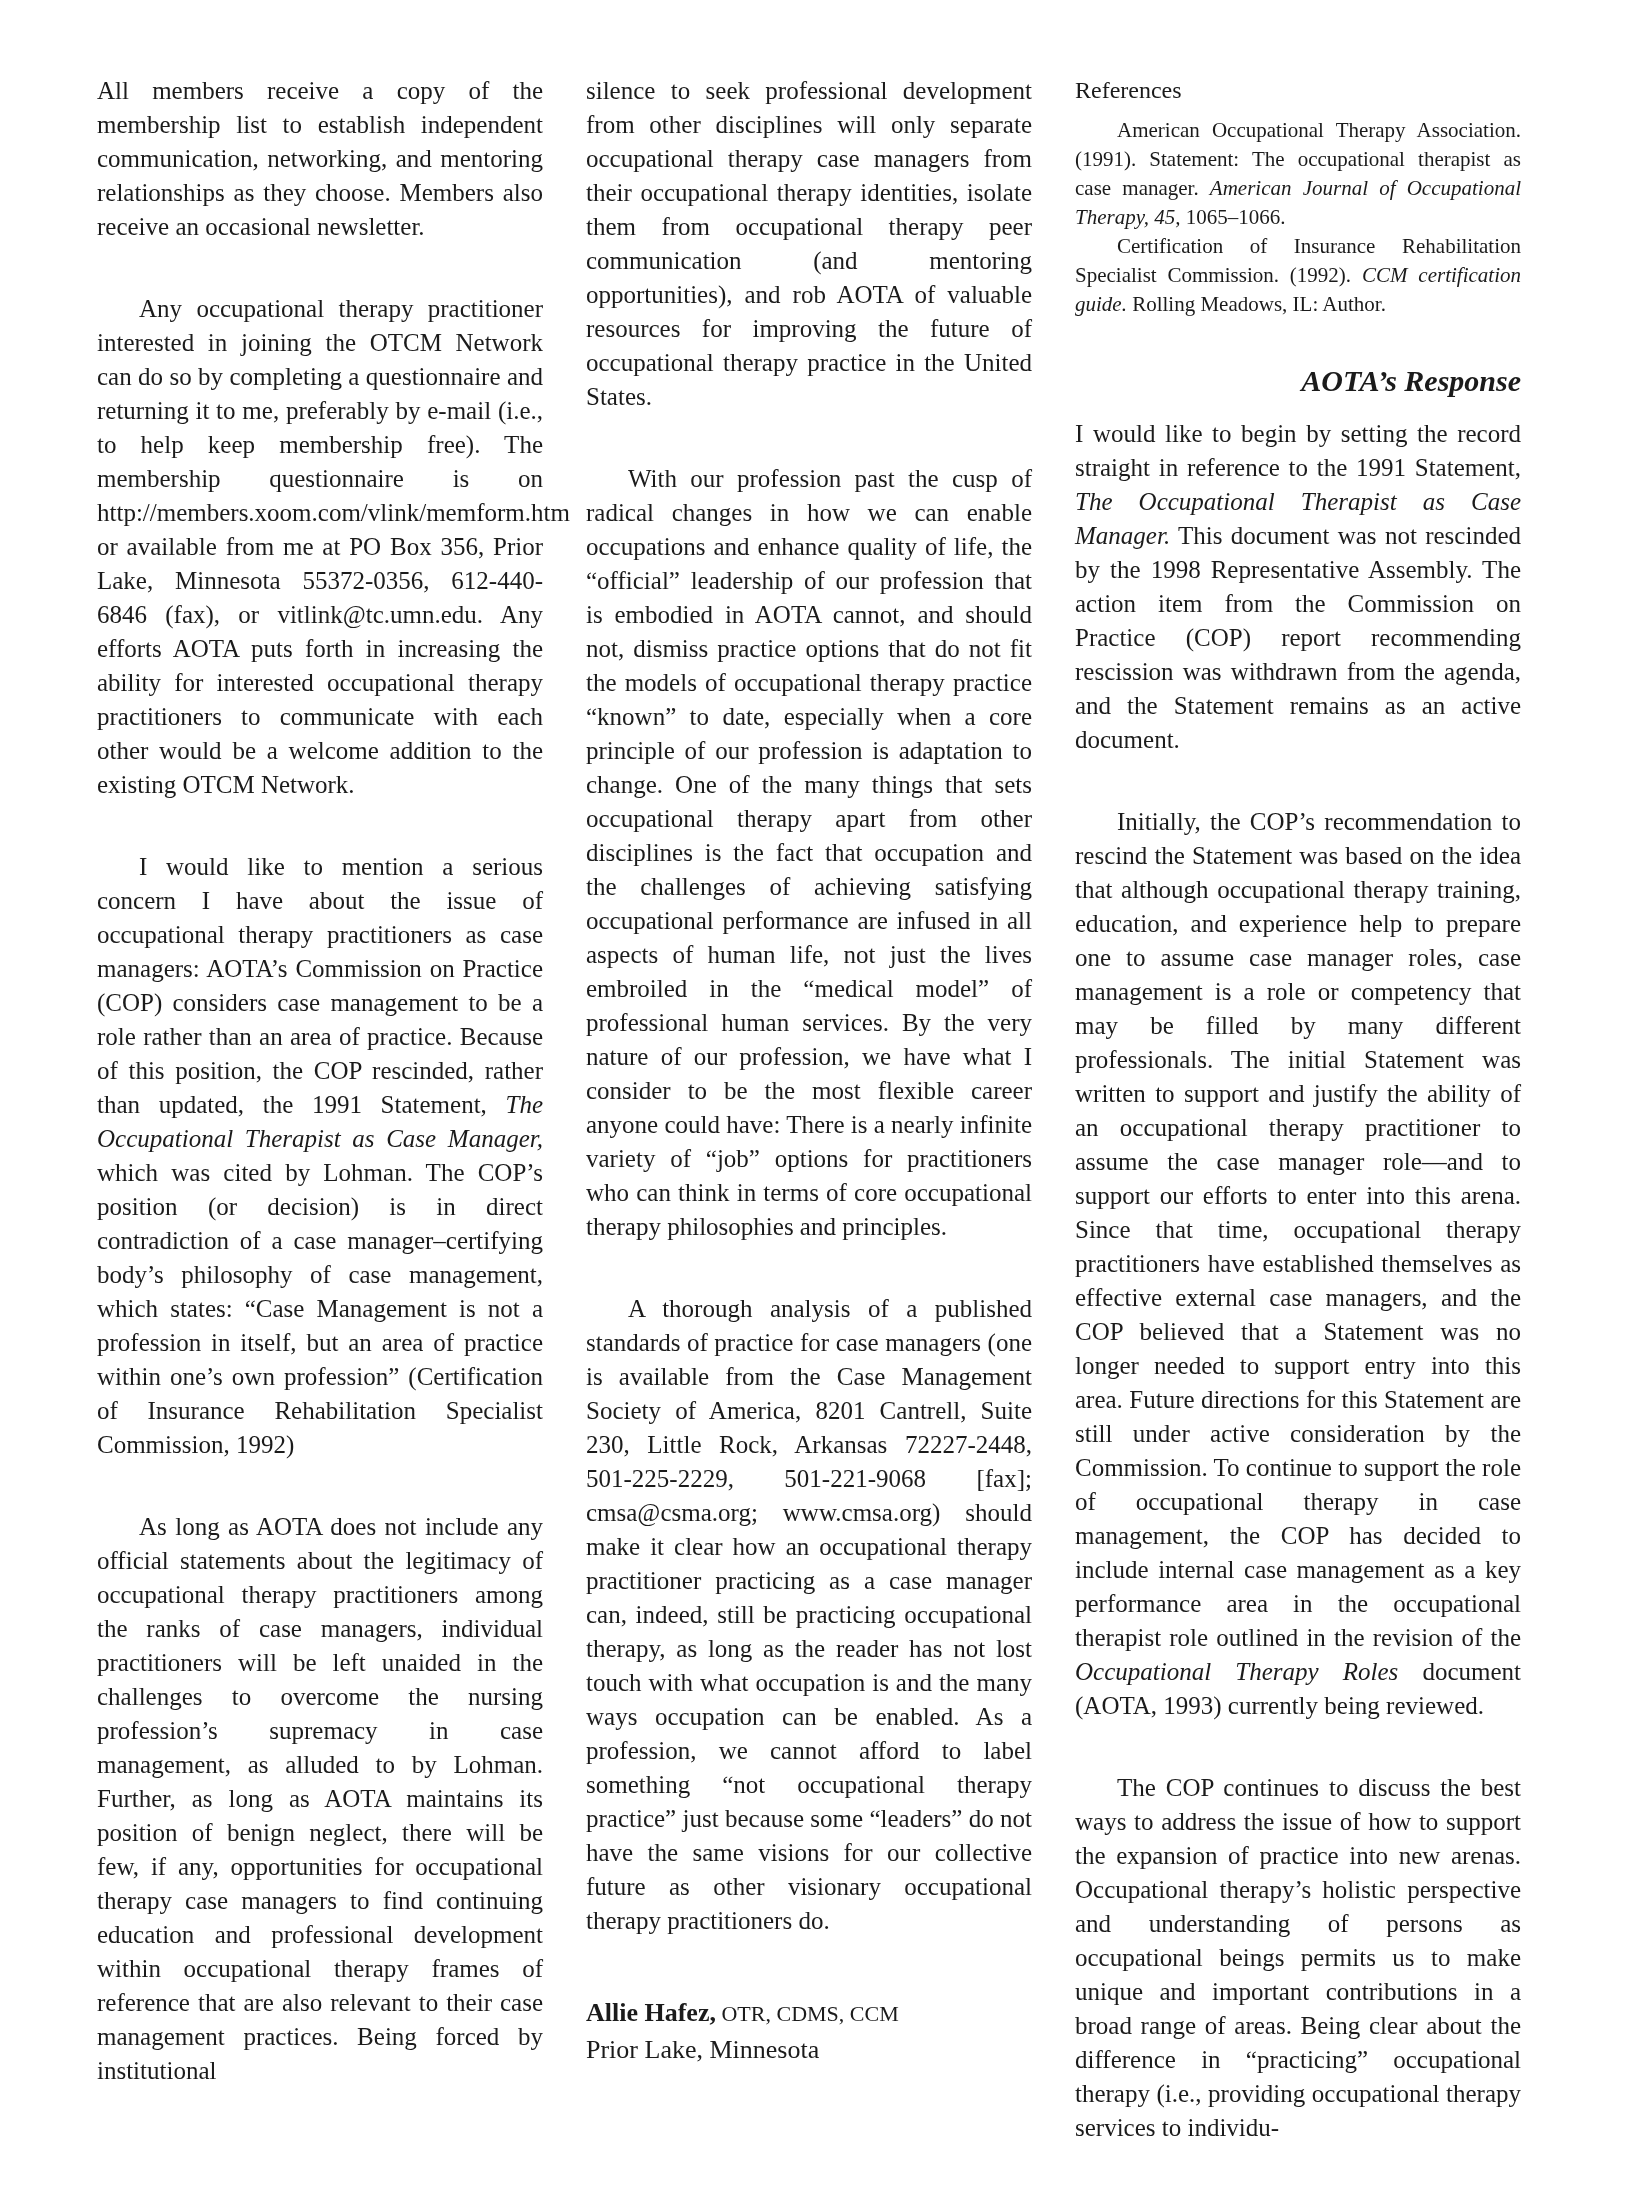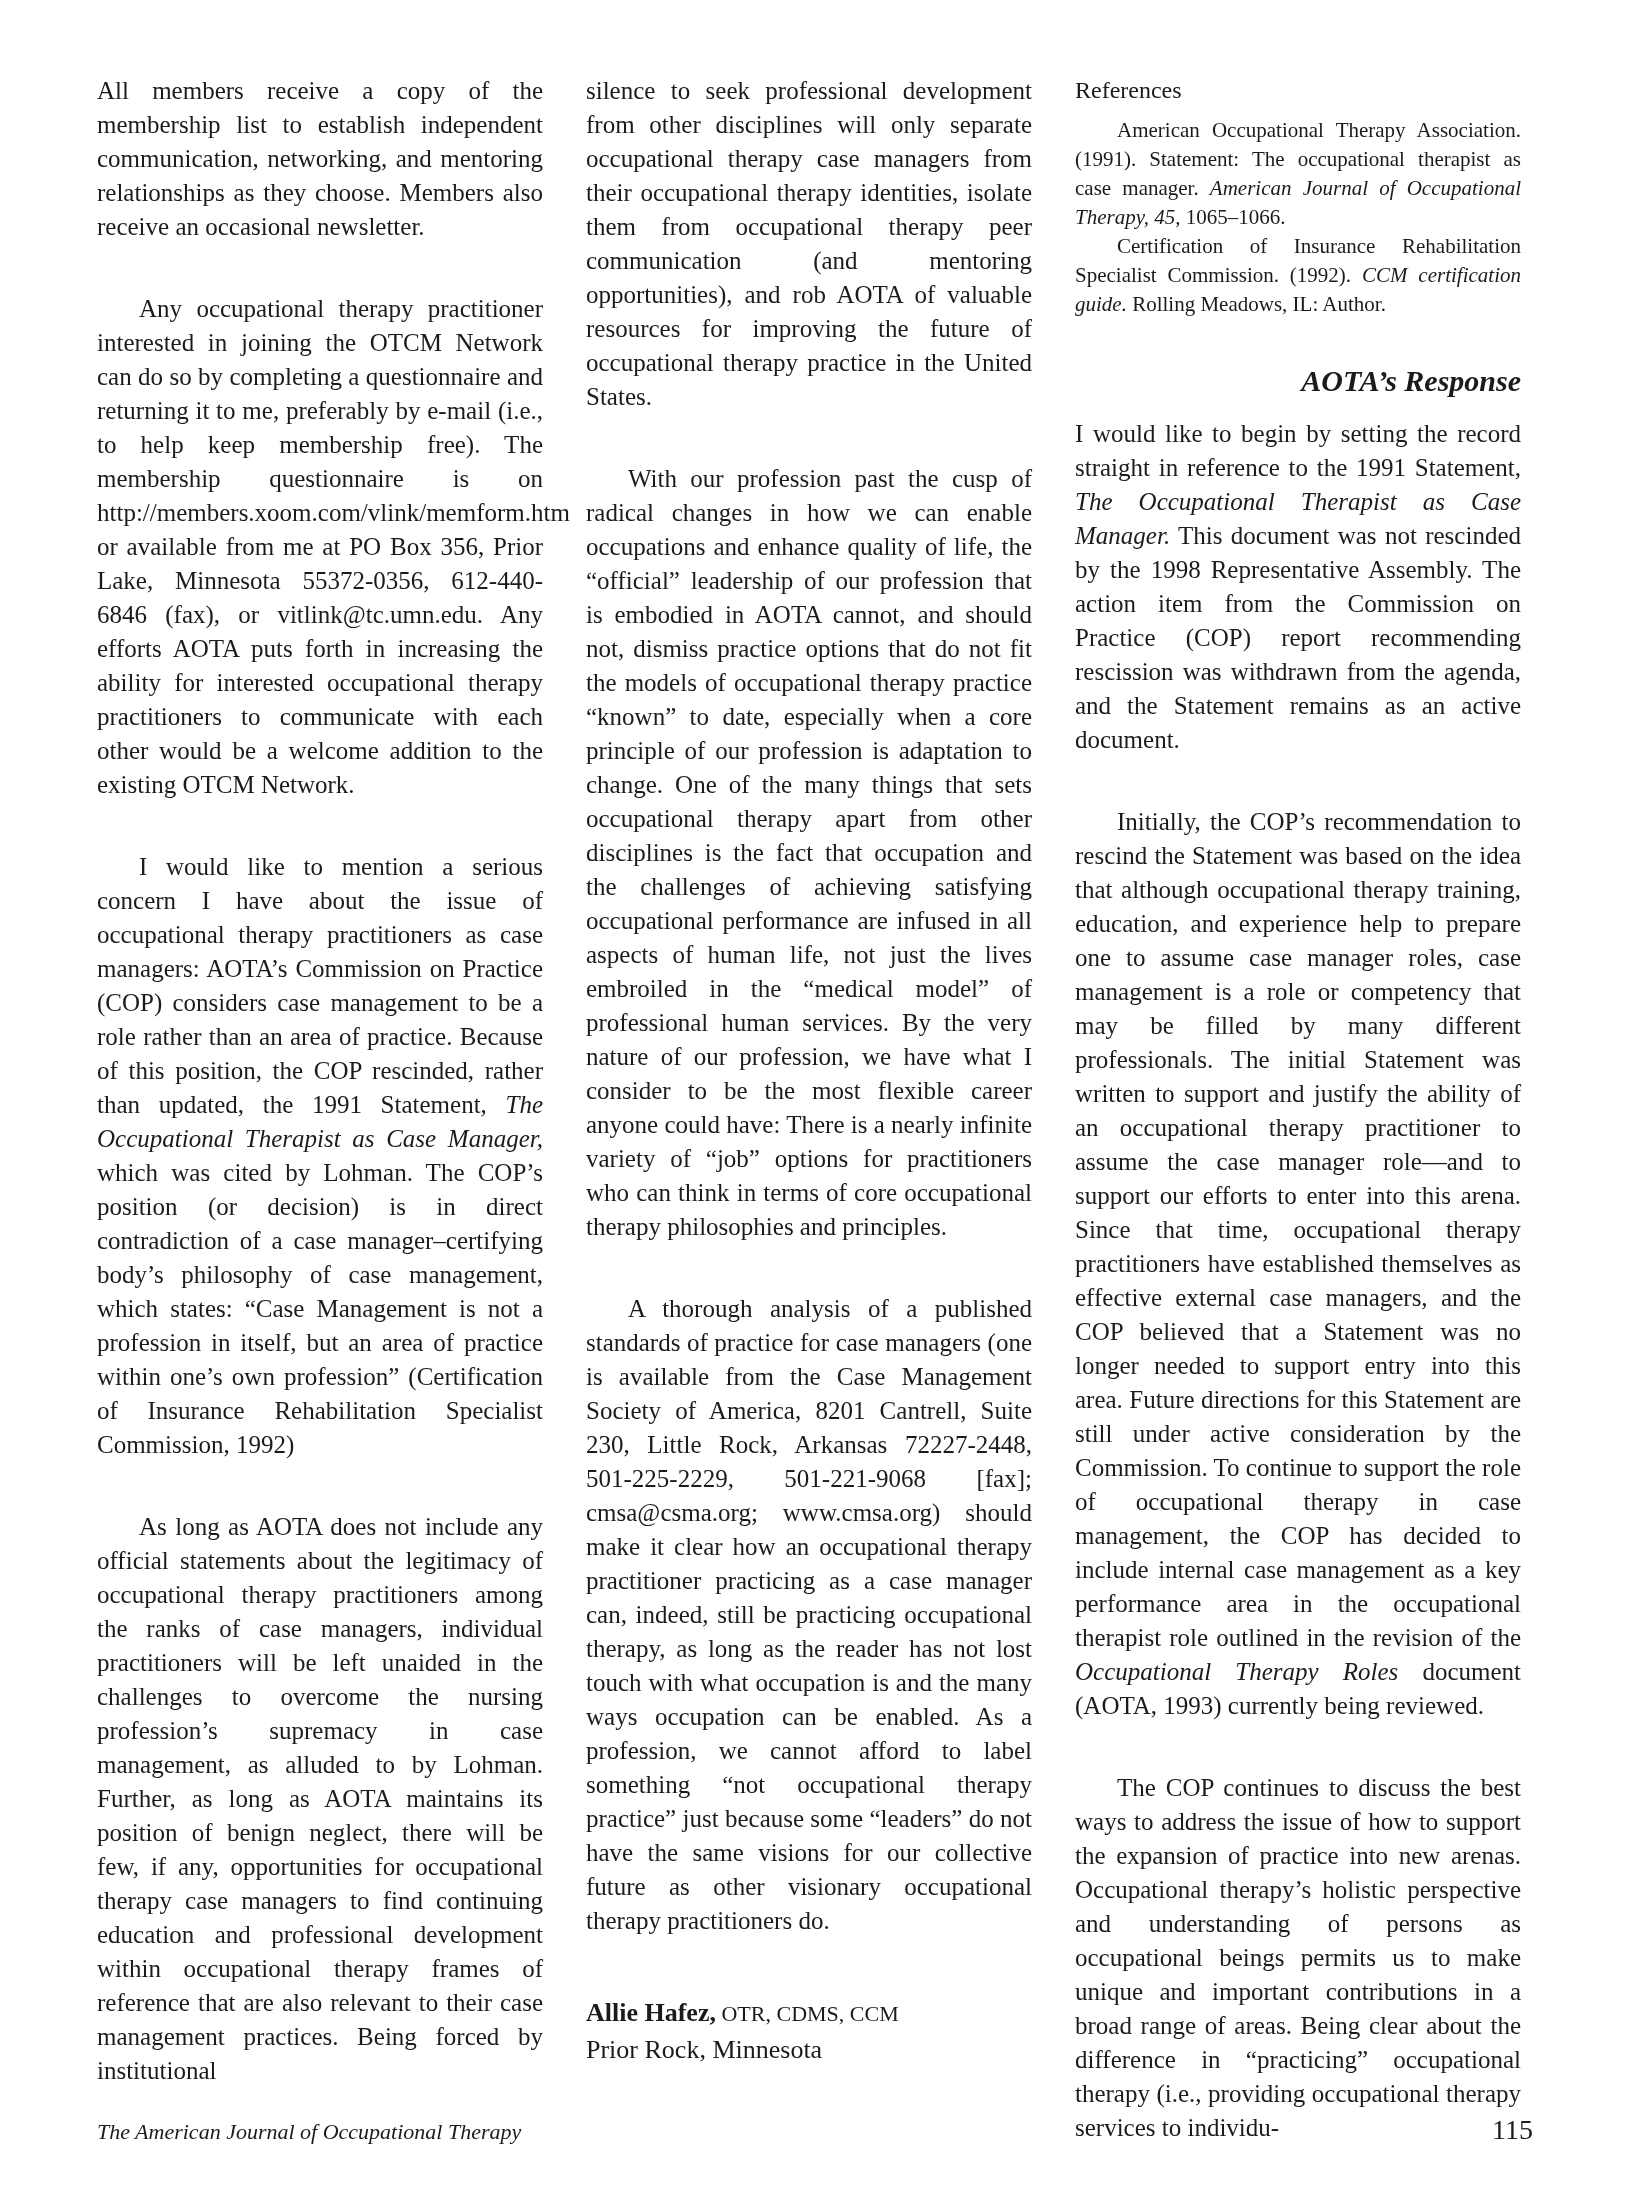--- a/index.html
+++ b/index.html
@@ -85,36 +85,32 @@
       <p class="indent"><span>I would like to mention a serious concern I have about the issue of occupational therapy practitioners as case managers: AOTA’s Commission on Practice (COP) considers case management to be a role rather than an area of practice. Because of this position, the COP rescinded, rather than updated, the 1991 Statement, </span><em>The Occupational Therapist as Case Manager,</em><span> which was cited by Lohman. The COP’s position (or decision) is in direct contradiction of a case manager–certifying body’s philosophy of case management, which states: “Case Management is not a profession in itself, but an area of practice within one’s own profession” (Certification of Insurance Rehabilitation Specialist Commission, 1992)</span></p>
       <p class="indent">As long as AOTA does not include any official statements about the legitimacy of occupational therapy practitioners among the ranks of case managers, individual practitioners will be left unaided in the challenges to overcome the nursing profession’s supremacy in case management, as alluded to by Lohman. Further, as long as AOTA maintains its position of benign neglect, there will be few, if any, opportunities for occupational therapy case managers to find continuing education and professional development within occupational therapy frames of reference that are also relevant to their case management practices. Being forced by institutional</p>
     </div>
 
     <div class="col">
       <p>silence to seek professional development from other disciplines will only separate occupational therapy case managers from their occupational therapy identities, isolate them from occupational therapy peer communication (and mentoring opportunities), and rob AOTA of valuable resources for improving the future of occupational therapy practice in the United States.</p>
       <p class="indent">With our profession past the cusp of radical changes in how we can enable occupations and enhance quality of life, the “official” leadership of our profession that is embodied in AOTA cannot, and should not, dismiss practice options that do not fit the models of occupational therapy practice “known” to date, especially when a core principle of our profession is adaptation to change. One of the many things that sets occupational therapy apart from other disciplines is the fact that occupation and the challenges of achieving satisfying occupational performance are infused in all aspects of human life, not just the lives embroiled in the “medical model” of professional human services. By the very nature of our profession, we have what I consider to be the most flexible career anyone could have: There is a nearly infinite variety of “job” options for practitioners who can think in terms of core occupational therapy philosophies and principles.</p>
       <p class="indent">A thorough analysis of a published standards of practice for case managers (one is available from the Case Management Society of America, 8201 Cantrell, Suite 230, Little Rock, Arkansas 72227-2448, 501-225-2229, 501-221-9068 [fax]; cmsa@csma.org; www.cmsa.org) should make it clear how an occupational therapy practitioner practicing as a case manager can, indeed, still be practicing occupational therapy, as long as the reader has not lost touch with what occupation is and the many ways occupation can be enabled. As a profession, we cannot afford to label something “not occupational therapy practice” just because some “leaders” do not have the same visions for our collective future as other visionary occupational therapy practitioners do.</p>
       <div class="signature">
         <div><span class="sig-name">Allie Hafez,</span><span class="sig-creds"> OTR, CDMS, CCM</span></div>
-        <div class="sig-loc">Prior Rock, Minnesota</div>
+        <div class="sig-loc">Prior Lake, Minnesota</div>
       </div>
     </div>
 
     <div class="col">
       <div class="h-references">References</div>
       <div class="refs">
         <p><span>American Occupational Therapy Association. (1991). Statement: The occupational therapist as case manager. </span><em>American Journal of Occupational Therapy, 45,</em><span> 1065–1066.</span></p>
         <p><span>Certification of Insurance Rehabilitation Specialist Commission. (1992). </span><em>CCM certification guide.</em><span> Rolling Meadows, IL: Author.</span></p>
       </div>
       <div class="h-response">AOTA’s Response</div>
       <p><span>I would like to begin by setting the record straight in reference to the 1991 Statement, </span><em>The Occupational Therapist as Case Manager.</em><span> This document was not rescinded by the 1998 Representative Assembly. The action item from the Commission on Practice (COP) report recommending rescission was withdrawn from the agenda, and the Statement remains as an active document.</span></p>
       <p class="indent"><span>Initially, the COP’s recommendation to rescind the Statement was based on the idea that although occupational therapy training, education, and experience help to prepare one to assume case manager roles, case management is a role or competency that may be filled by many different professionals. The initial Statement was written to support and justify the ability of an occupational therapy practitioner to assume the case manager role—and to support our efforts to enter into this arena. Since that time, occupational therapy practitioners have established themselves as effective external case managers, and the COP believed that a Statement was no longer needed to support entry into this area. Future directions for this Statement are still under active consideration by the Commission. To continue to support the role of occupational therapy in case management, the COP has decided to include internal case management as a key performance area in the occupational therapist role outlined in the revision of the </span><em>Occupational Therapy Roles</em><span> document (AOTA, 1993) currently being reviewed.</span></p>
       <p class="indent">The COP continues to discuss the best ways to address the issue of how to support the expansion of practice into new arenas. Occupational therapy’s holistic perspective and understanding of persons as occupational beings permits us to make unique and important contributions in a broad range of areas. Being clear about the difference in “practicing” occupational therapy (i.e., providing occupational therapy services to individu-</p>
     </div>
 
   </div>
 
-  <div class="footer">
-    <span class="footer-journal">The American Journal of Occupational Therapy</span>
-    <span class="footer-page">115</span>
-  </div>
 </div>
 
 
 </body></html>

